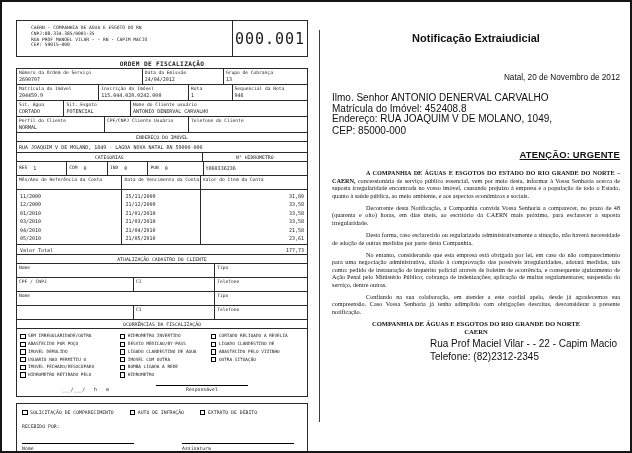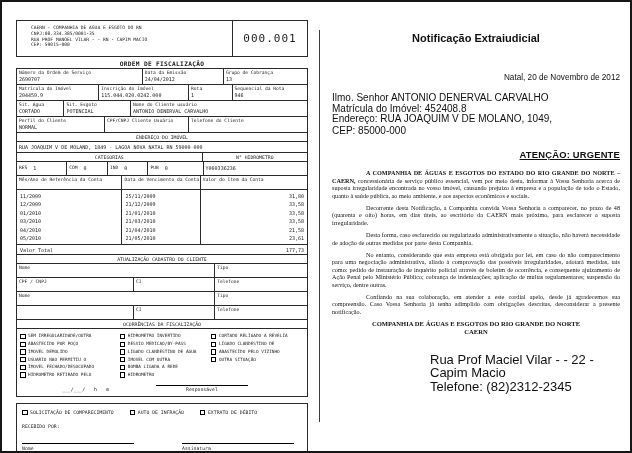--- a/index.html
+++ b/index.html
@@ -5,21 +5,21 @@
   html,body{margin:0;padding:0;}
   body{
     width:632px;height:453px;position:relative;background:#ffffff;
     border:2px solid #161616;box-sizing:border-box;overflow:hidden;
     font-family:"DejaVu Sans Mono",monospace;color:#1b1b1b;
   }
   
   .form{position:absolute;left:14px;top:18px;width:292px;}
   .hbox{display:flex;border:1px solid #2a2a2a;height:37px;box-sizing:border-box;}
   .hcompany{flex:1;padding:4px 2px 2px 14px;font-size:4.8px;line-height:6.9px;white-space:nowrap;}
-  .hnum{width:74px;border-left:1px solid #2a2a2a;display:flex;align-items:center;justify-content:center;font-size:11px;letter-spacing:1px;text-align:center;}
+  .hnum{width:74px;border-left:1px solid #2a2a2a;display:flex;align-items:center;justify-content:center;font-size:15px;letter-spacing:1px;text-align:center;}
   .ftitle{text-align:center;font-size:6.2px;font-weight:bold;margin:3px 0 2px;letter-spacing:.3px;}
   .frow{display:flex;border:1px solid #2a2a2a;margin-top:-1px;background:#fff;}
   .fc{box-sizing:border-box;border-left:1px solid #2a2a2a;padding:1px 2px 2px;min-height:13px;overflow:hidden;}
   .fc:first-child{border-left:none;}
   .lbl{display:block;font-size:4.6px;line-height:5.8px;white-space:nowrap;}
   .val{display:block;font-size:5px;line-height:6.2px;white-space:nowrap;}
   .strip{border:1px solid #2a2a2a;margin-top:-1px;text-align:center;font-size:4.8px;padding:1.5px 0;}
   .strip2{display:flex;border:1px solid #2a2a2a;margin-top:-1px;font-size:4.8px;text-align:center;}
   .strip2 div{padding:1.5px 0;box-sizing:border-box;}
   .addrrow{border:1px solid #2a2a2a;margin-top:-1px;font-size:5px;padding:2px;white-space:nowrap;}
@@ -49,21 +49,21 @@
   .letter{position:absolute;left:330px;top:30px;width:288px;font-family:"Liberation Sans",sans-serif;color:#101010;}
   .ltitle{text-align:center;font-weight:bold;font-size:11px;}
   .ldate{text-align:right;font-size:8.2px;margin-top:29px;}
   .laddr{font-size:10px;line-height:10.6px;margin-top:11px;}
   .laddr .indent{padding-left:46px;}
   .laddr .cep{margin-top:1px;}
   .lattn{text-align:right;font-weight:bold;font-size:9.4px;text-decoration:underline;margin-top:13px;letter-spacing:.2px;}
   .lbody{margin-top:9px;font-family:"Liberation Serif",serif;font-size:6.2px;line-height:7.4px;text-align:justify;color:#141414;}
   .lbody p{margin:0 0 5px;text-indent:34px;}
   .lsign{text-align:center;font-family:"Liberation Serif",serif;font-weight:bold;font-size:6.6px;line-height:8.2px;margin-top:5px;}
-  .lfooter{margin-top:16px;padding-left:98px;font-size:13px;line-height:13.6px;}
+  .lfooter{padding-left:98px;font-size:10px;line-height:13.6px;}
 </style>
 </head>
 <body>
 
 <div class="form">
 
   <div class="hbox">
     <div class="hcompany">
       <span class="lbl">CAERN - COMPANHIA DE AGUA E ESGOTO DO RN</span>
       <span class="lbl">CNPJ:08.334.385/0001-35</span>

